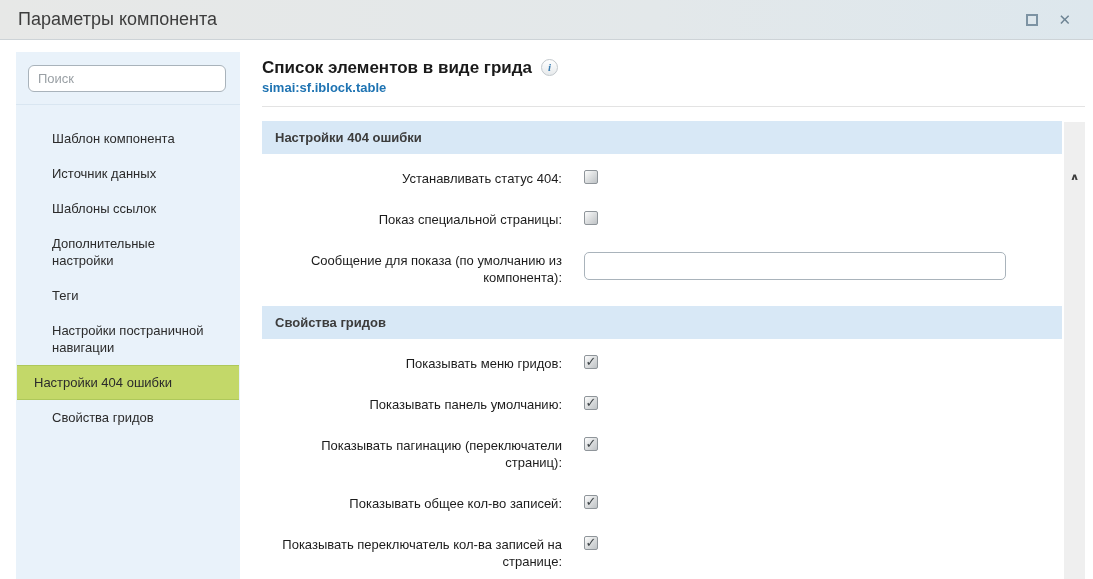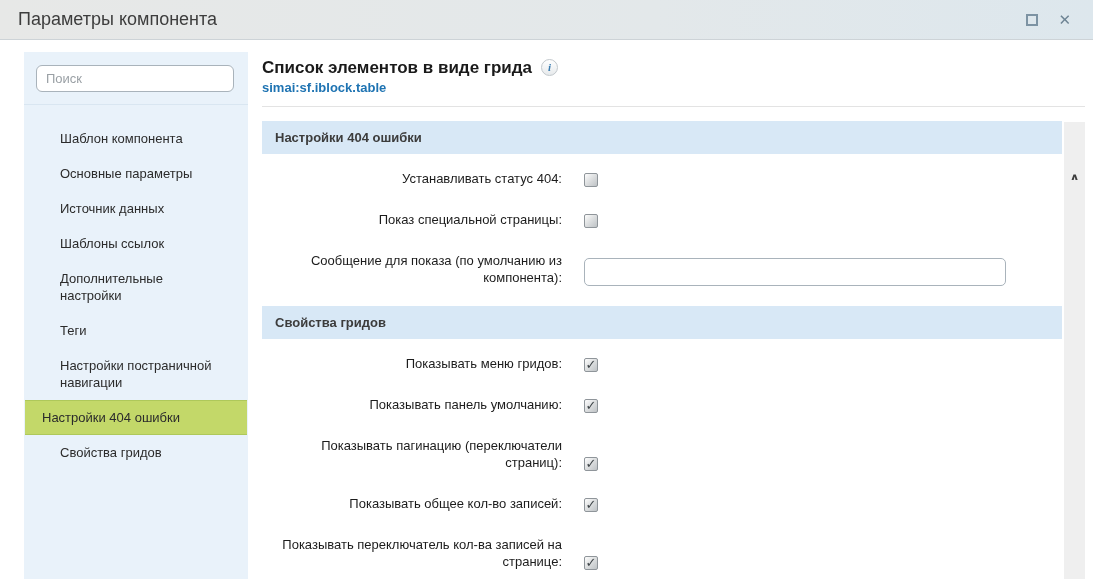--- a/index.html
+++ b/index.html
@@ -27,21 +27,21 @@
     width: 12px; height: 12px; border: 2px solid #7d93a3; display: inline-block;
     cursor: pointer;
   }
   .btn-close {
     font-size: 15px; color: #6e8494; font-weight: bold; cursor: pointer;
     line-height: 12px;
   }
 
   
   .sidebar {
-    position: absolute; left: 24px; top: 52px; width: 224px; bottom: 0;
+    position: absolute; left: 16px; top: 52px; width: 224px; bottom: 0;
     background: #e9f2fa;
   }
   .search-wrap { padding: 13px 14px 12px 12px; border-bottom: 1px solid #d9e6f1; }
   .search-input {
     width: 100%; height: 27px; border: 1px solid #a9b3bb; border-radius: 6px;
     background: #ffffff; font-size: 13px; padding: 0 9px;
     font-family: "Liberation Sans", "DejaVu Sans", sans-serif; color: #333;
     outline: none;
   }
   .search-input::placeholder { color: #9aa0a5; }
@@ -82,21 +82,21 @@
   
   .form-area {
     position: absolute; left: 262px; top: 121px; width: 800px; bottom: 0;
     overflow: hidden;
   }
   .section-header {
     height: 33px; background: #d8e8f6; display: flex; align-items: center;
     padding-left: 13px; margin-bottom: 16px;
   }
   .section-header span { font-size: 13px; font-weight: bold; color: #3c3c3c; }
-  .field-row { display: flex; align-items: flex-end; margin-bottom: 24px; }
+  .field-row { display: flex; align-items: flex-start; margin-bottom: 24px; }
   .field-row.row-text { margin-bottom: 20px; }
   .field-label {
     width: 300px; text-align: right; font-size: 13px; color: #1c1c1c;
     line-height: 17px; flex: none;
   }
   .field-control { margin-left: 22px; display: flex; align-items: center; }
 
   .checkbox {
     width: 14px; height: 14px; border: 1px solid #8f959a; border-radius: 2px;
     background: linear-gradient(135deg, #fdfdfd 0%, #dfe1e2 45%, #bec2c5 100%);
@@ -133,21 +133,20 @@
     <span class="btn-close">✕</span>
   </div>
 </div>
 
 <div class="sidebar">
   <div class="search-wrap">
     <input class="search-input" type="text" placeholder="Поиск" style="">
   </div>
   <div class="menu">
       <div class="menu-item">Шаблон компонента</div>
-      <div class="menu-item">Основные параметры</div>
       <div class="menu-item">Источник данных</div>
       <div class="menu-item">Шаблоны ссылок</div>
       <div class="menu-item">Дополнительные настройки</div>
       <div class="menu-item">Теги</div>
       <div class="menu-item">Настройки постраничной навигации</div>
       <div class="menu-item active">Настройки 404 ошибки</div>
       <div class="menu-item">Свойства гридов</div>
     </div>
 </div>
 

